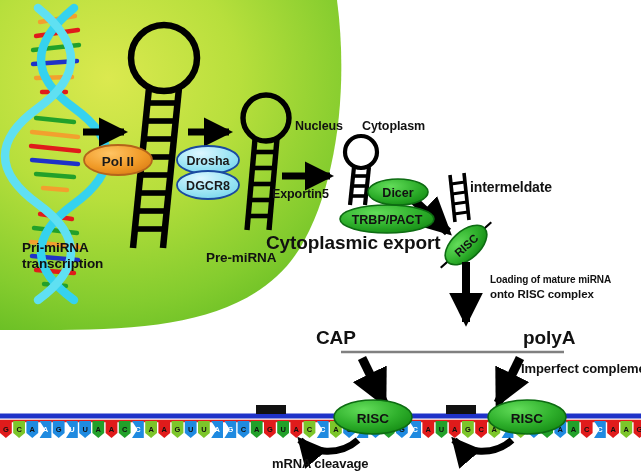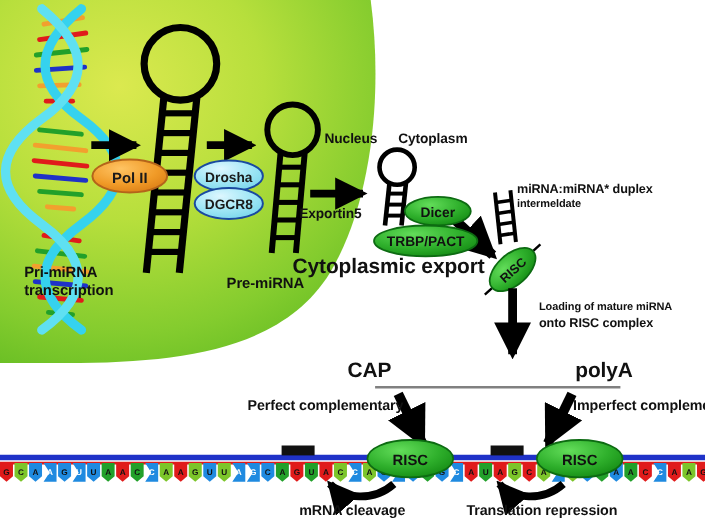--- a/index.html
+++ b/index.html
@@ -410,28 +410,25 @@
   <div class="lbl" style="left:194px;top:250px;font-size:13.5px;padding-left:12px;"><span>Pre-miRNA</span></div>
 
   <div class="lbl" style="left:266px;top:232px;font-size:19px;"><span>Cytoplasmic export</span></div>
 
   <div class="lbl" style="left:272px;top:187px;font-size:12.5px;"><span>Exportin5</span></div>
 
   <div class="lbl" style="left:295px;top:119px;font-size:12.5px;text-align:center;"><span>Nucleus</span></div>
 
   <div class="lbl" style="left:362px;top:119px;font-size:12.5px;"><span>Cytoplasm</span></div>
 
-  <div class="lbl" style="left:470px;top:166px;font-size:11.5px;"><span>miRNA:miRNA* duplex</span></div>
-  <div class="lbl" style="left:470px;top:180px;font-size:10px;"><span>intermeldate</span></div>
+  <div class="lbl" style="left:470px;top:180px;font-size:14px;"><span>intermeldate</span></div>
 
   <div class="lbl" style="left:490px;top:274px;font-size:10px;"><span>Loading of mature miRNA</span></div>
   <div class="lbl" style="left:490px;top:288px;font-size:11.5px;"><span>onto RISC complex</span></div>
 
   <div class="lbl" style="left:316px;top:327px;font-size:19px;"><span>CAP</span></div>
   <div class="lbl" style="left:523px;top:327px;font-size:19px;"><span>polyA</span></div>
 
-  <div class="lbl" style="left:225px;top:362px;font-size:13px;"><span>Perfect complementary</span></div>
   <div class="lbl" style="left:521px;top:362px;font-size:13px;"><span>Imperfect complementary</span></div>
 
   <div class="lbl" style="left:272px;top:457px;font-size:13px;"><span>mRNA cleavage</span></div>
-  <div class="lbl" style="left:424px;top:457px;font-size:13px;"><span>Translation repression</span></div>
 
 </div>
 
 </body></html>

